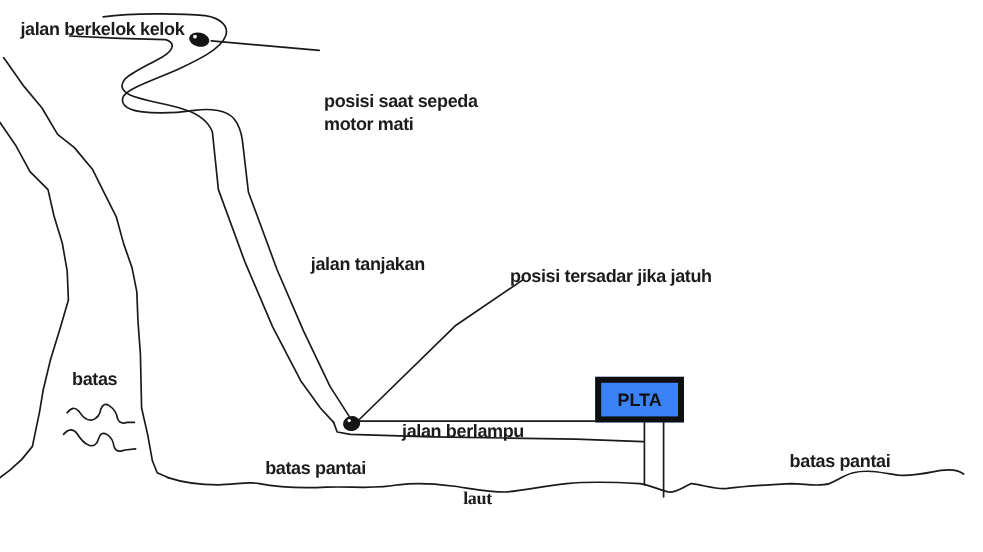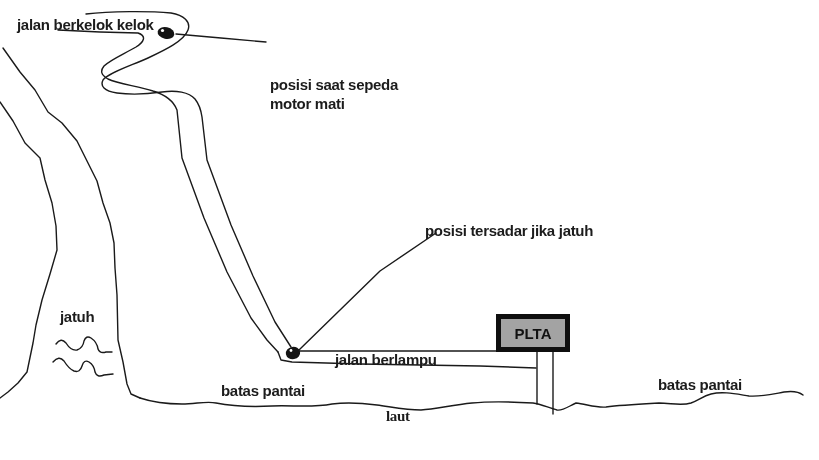--- a/index.html
+++ b/index.html
@@ -17,21 +17,21 @@
     letter-spacing:-0.3px;
     color:#1c1c1c;
     white-space:pre-line;
   }
   .plta-box{
     position:absolute;
     left:496px;top:314px;
     width:74px;height:38px;
     box-sizing:border-box;
     border:5px solid #0f0f0f;
-    background:#a3a3a3;
+    background:#3b82f6;
     display:flex;align-items:center;justify-content:center;
     font:bold 15px "Liberation Sans",sans-serif;
     color:#111;
   }
 </style>
 </head>
 <body>
 
 <div class="canvas">
 
@@ -68,24 +68,25 @@
       <ellipse cx="293" cy="353" rx="7.2" ry="6.2" fill="#141414" transform="rotate(-10 293 353)"></ellipse>
       <circle cx="291" cy="350.5" r="1.4" fill="#ffffff"></circle>
     </g>
   </svg>
 
   <div class="lbl" style="left:17px;top:15px;">jalan berkelok kelok</div>
 
   <div class="lbl" style="left:270px;top:27px;margin-top:48px;">posisi saat sepeda
 motor mati</div>
 
+  <div class="lbl" style="left:259px;top:211px;">jalan tanjakan</div>
 
   <div class="lbl" style="left:425px;top:221px;">posisi tersadar jika jatuh</div>
 
-  <div class="lbl" style="left:60px;top:307px;">jatuh</div>
+  <div class="lbl" style="left:60px;top:307px;">batas</div>
 
   <div class="lbl" style="left:335px;top:350px;text-align:center;">jalan berlampu</div>
 
   <div class="lbl" style="left:221px;top:381px;">batas pantai</div>
 
   <div class="lbl" style="left:658px;top:375px;">batas pantai</div>
 
   <div class="lbl" style="left:386px;top:407px;font-family:Liberation Serif, serif;">laut</div>
 
   <div class="plta-box">

